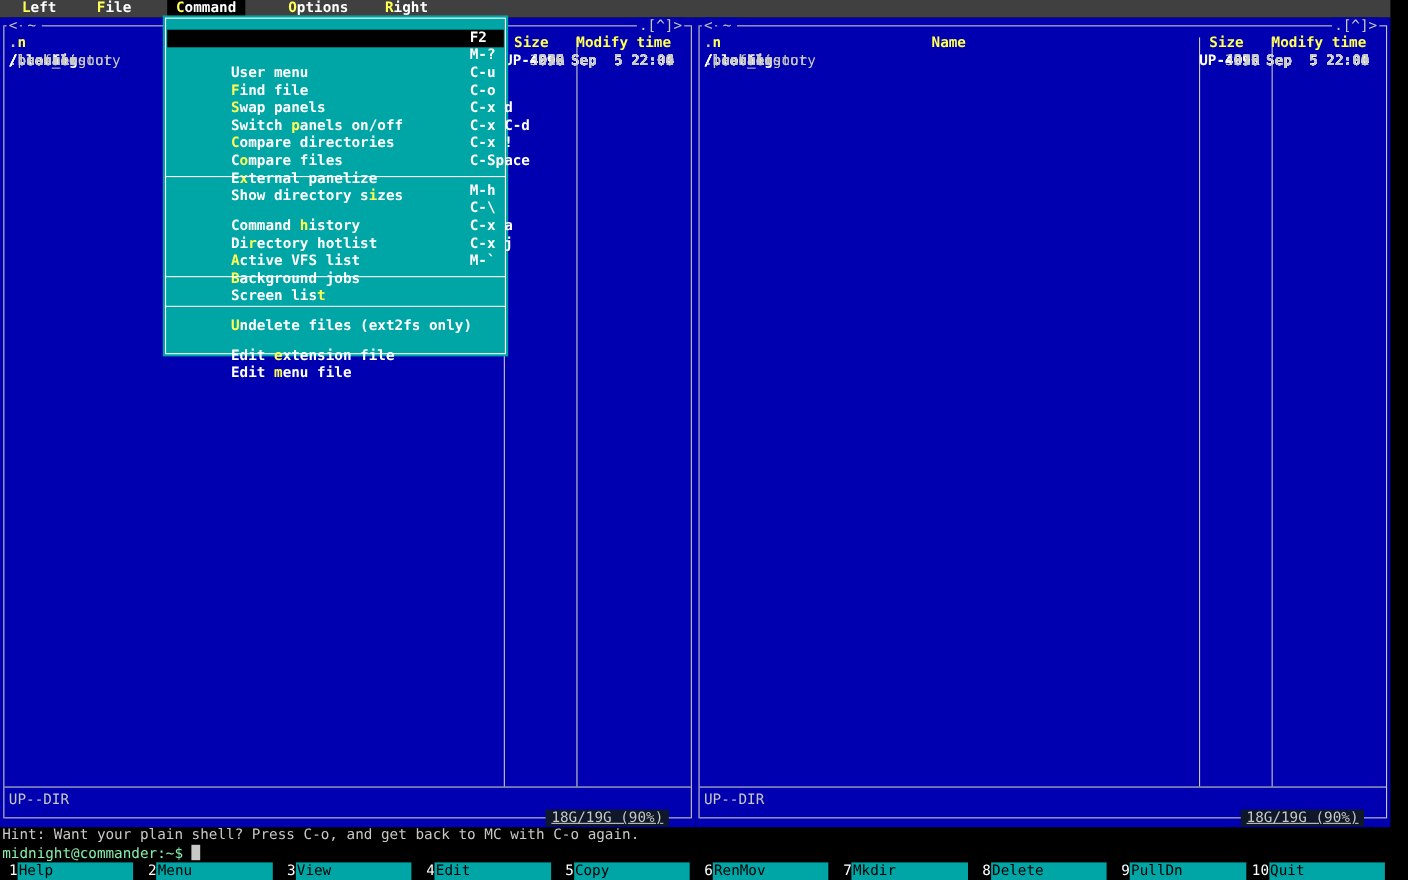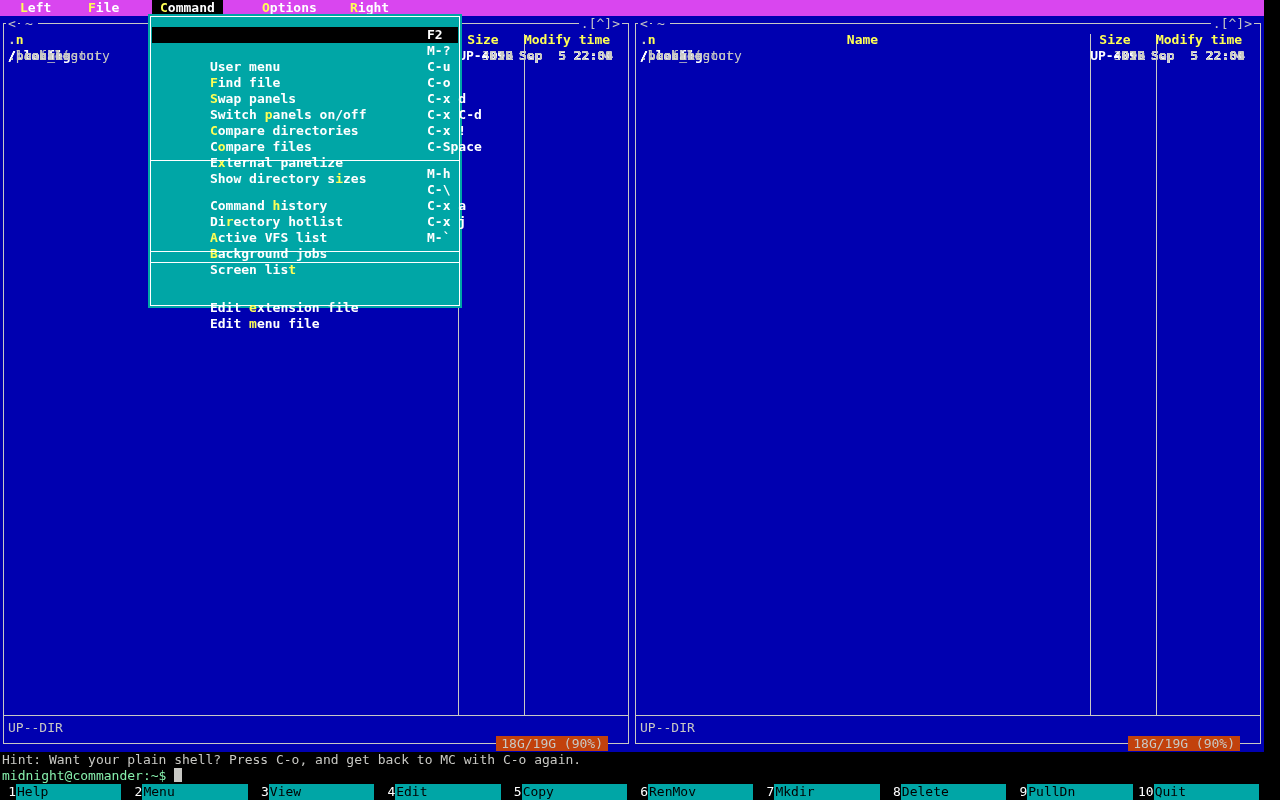--- a/index.html
+++ b/index.html
@@ -3,21 +3,21 @@
 <meta charset="utf-8">
 <style>
   html,body{margin:0;padding:0;}
   body{
     width:1280px;height:800px;background:#000;overflow:hidden;position:relative;
     font-family:"DejaVu Sans Mono","Liberation Mono",monospace;
     font-size:13px;line-height:16px;color:#c8c8c4;
   }
   .pre{white-space:pre;}
   
-  #menubar{position:absolute;left:0;top:0;width:1264px;height:16px;background:#d946ef;}
+  #menubar{position:absolute;left:0;top:0;width:1264px;height:16px;background:#404040;}
   .mb-item{position:absolute;top:0;height:16px;line-height:16px;padding:0 8px;
     color:#fff;font-weight:bold;white-space:pre;cursor:default;}
   .mb-item .hot{color:#ffff54;}
   .mb-item.active{background:#000;}
   
   .panel{position:absolute;top:16px;width:632px;height:736px;background:#0000b0;}
   #panel-left{left:0;}
   #panel-right{left:632px;}
   .bline{position:absolute;background:#c8c8c4;}
   .b-left{left:3px;top:7px;width:1px;height:721px;}
@@ -38,21 +38,21 @@
   .c-time{width:96px;text-align:left;}
   .phead{top:16px;color:#ffff54;font-weight:bold;}
   .phead .c-name{position:relative;text-align:center;}
   .phead .sortmark{position:absolute;left:0;top:0;}
   .phead .sortdot{color:#c8c8c4;}
   .phead .c-size,.phead .c-time{text-align:center;}
   .file-row{color:#c8c8c4;}
   .file-row.dir{color:#ffffff;font-weight:bold;}
   .ministatus{position:absolute;left:8px;top:704px;height:16px;line-height:16px;}
   .freespace{position:absolute;right:24px;top:720px;height:15px;line-height:15px;
-    background:#c2410c;padding:0 5px;white-space:pre;}
+    background:#0f172a;padding:0 5px;white-space:pre;text-decoration:underline;}
   
   #dropdown{position:absolute;left:148px;top:14px;width:314px;background:#00a6a6;
     padding:13px 4px 8px 4px;box-sizing:border-box;z-index:10;}
   #dropdown .frame{position:absolute;inset:2px;border:1px solid #fff;pointer-events:none;}
   .menu-row{position:relative;height:16px;line-height:16px;padding-left:11px;
     color:#fff;font-weight:bold;white-space:pre;cursor:default;}
   .menu-row .hot{color:#ffff54;}
   .menu-row .shortcut{position:absolute;left:251px;top:0;margin-left:24px;}
   .menu-row.selected{background:#000;}
   .menu-row.sep{height:11px;padding:0;}
@@ -338,20 +338,25 @@
       <span><span>Screen lis</span><span class="hot">t</span><span></span></span>
       <span class="shortcut">M-`</span>
     </div>
 
     <div class="menu-row sep">
       <div class="sline"></div>
       
       
     </div>
 
+    <div class="menu-row">
+      
+      <span><span></span><span class="hot">U</span><span>ndelete files (ext2fs only)</span></span>
+      <span class="shortcut"></span>
+    </div>
 
     <div class="menu-row sep">
       <div class="sline"></div>
       
       
     </div>
 
     <div class="menu-row">
       
       <span><span>Edit </span><span class="hot">e</span><span>xtension file</span></span>

